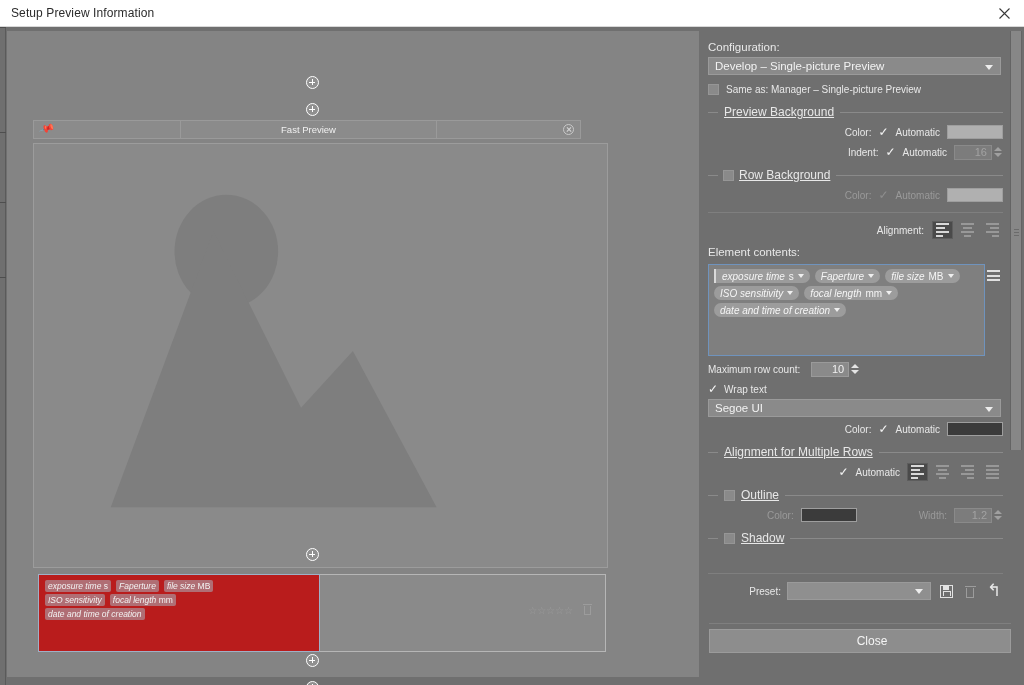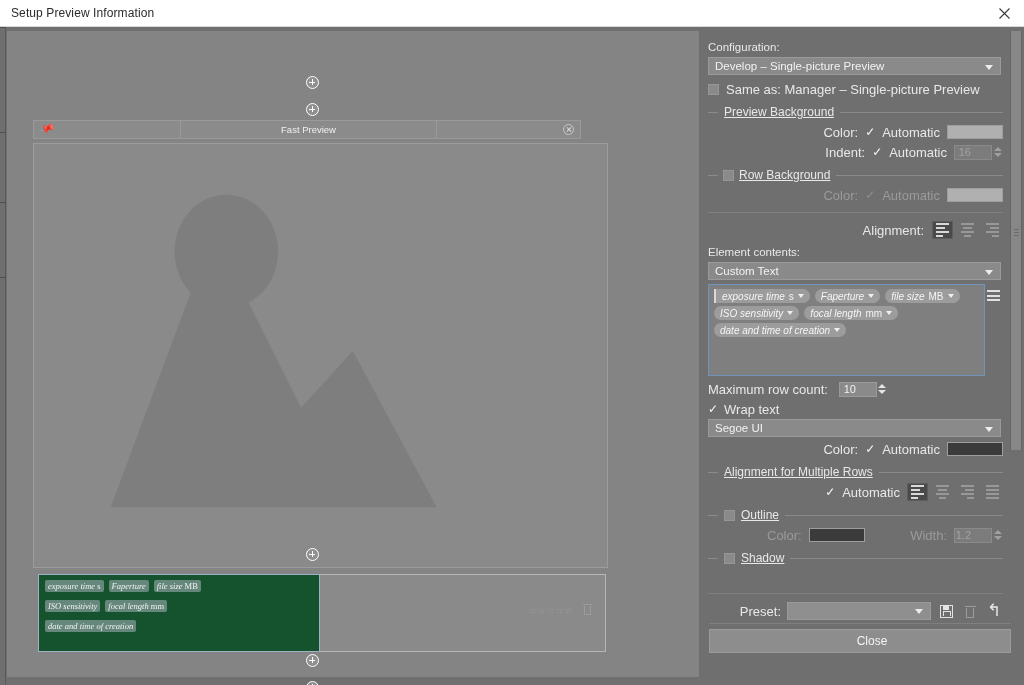--- a/index.html
+++ b/index.html
@@ -83,23 +83,23 @@
     background: #8a8a8a; border: 1px solid #9c9c9c;
   }
   .image-frame svg { display:block; width: 100%; height: 100%; }
 
   
   .info-row {
     position: absolute; left: 31px; top: 543px; width: 568px; height: 78px;
     display: flex;
   }
   .info-left {
-    width: 282px; height: 78px; background: #14532d;
+    width: 282px; height: 78px; background: #b91c1c;
     border: 1px solid #9fb0c6; padding: 5px 6px;
-    display: flex; flex-direction: column; align-items: flex-start; gap: 8px; font-family: Liberation Serif, serif;
+    display: flex; flex-direction: column; align-items: flex-start; gap: 2px;
   }
   .mini-chip {
     background: rgba(170,178,190,.55); border-radius: 2px;
     padding: 0px 3px; font-size: 8.5px; color: #f2f2f2; font-style: italic;
     white-space: nowrap; line-height: 12px;
   }
   .mini-chip .plain { font-style: normal; }
   .info-right {
     flex: 1; height: 78px; background: #8a8a8a; border: 1px solid #b6b6b6;
     border-left: none; position: relative;
@@ -149,34 +149,34 @@
 
   .grouphdr {
     display: flex; align-items: center; gap: 6px; margin: 6px 0 3px 0;
   }
   .grouphdr .gl { width: 10px; height: 1px; background: #8a8a8a; flex: none; }
   .grouphdr .gr { flex: 1; height: 1px; background: #8a8a8a; }
   .grouphdr .gt { font-size: 12px; color: #e8e8e8; white-space: nowrap; text-decoration: underline; }
 
   .row { display: flex; align-items: center; height: 20px; }
   .row.right { justify-content: flex-end; }
-  .rlabel { font-size: 13px; color: #e8e8e8; }
+  .rlabel { font-size: 10px; color: #e8e8e8; }
   .rlabel.dim { color: #9a9a9a; }
 
   .swatch {
     width: 56px; height: 14px; background: #b0b0b0; border: 1px solid #9e9e9e;
     cursor: pointer;
   }
   .swatch.dark { background: #3b3b3b; }
 
   .spin { display: flex; align-items: center; }
   .spin .box {
     width: 38px; height: 15px; background: #8a8a8a; border: 1px solid #9a9a9a;
     font-size: 11px; color: #f0f0f0; display: flex; align-items: center;
-    justify-content: flex-end; padding-right: 20px;
+    justify-content: flex-end; padding-right: 4px;
   }
   .spin .box.dim { background: #7c7c7c; color: #a2a2a2; border-color: #8a8a8a; }
   .spin .arrows {
     width: 11px; height: 15px; display: flex; flex-direction: column;
     align-items: center; justify-content: center; gap: 2px; cursor: pointer;
   }
   .spin .up   { width:0;height:0;border-left:4px solid transparent;border-right:4px solid transparent;border-bottom:4px solid #e4e4e4; }
   .spin .down { width:0;height:0;border-left:4px solid transparent;border-right:4px solid transparent;border-top:4px solid #e4e4e4; }
   .spin.dim .up { border-bottom-color:#a0a0a0; } .spin.dim .down { border-top-color:#a0a0a0; }
 
@@ -419,24 +419,20 @@
           <span class="alnbtn ar dimi">
               <i class="w100"></i>
               <i class="w70"></i>
               <i class="w100"></i>
               <i class="w55"></i>
             </span>
         </span>
       </div>
 
       <div class="lbl" style="margin-top:4px;">Element contents:</div>
-      <div class="combo" style="margin-top:2px;">
-        <span>Custom Text</span>
-        <span class="caret"></span>
-      </div>
 
       <div class="chipbox" style="margin-top:4px;">
         <div class="chipwrap">
           <span class="chip first">
               <span>exposure time</span>
               <span class="plain">s</span>
               <span class="cc"></span>
             </span>
           <span class="chip">
               <span>Faperture</span>

